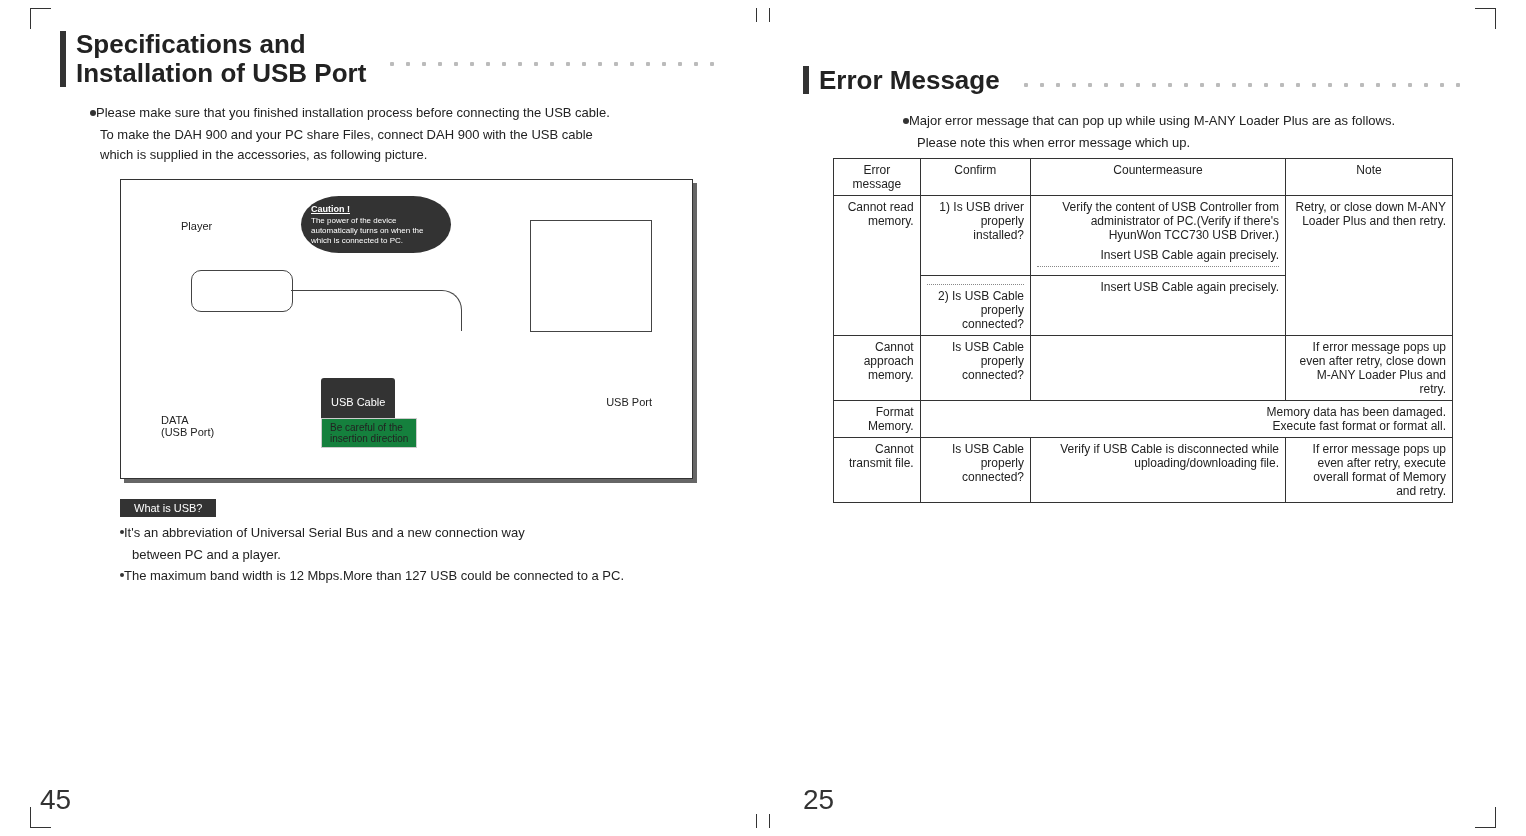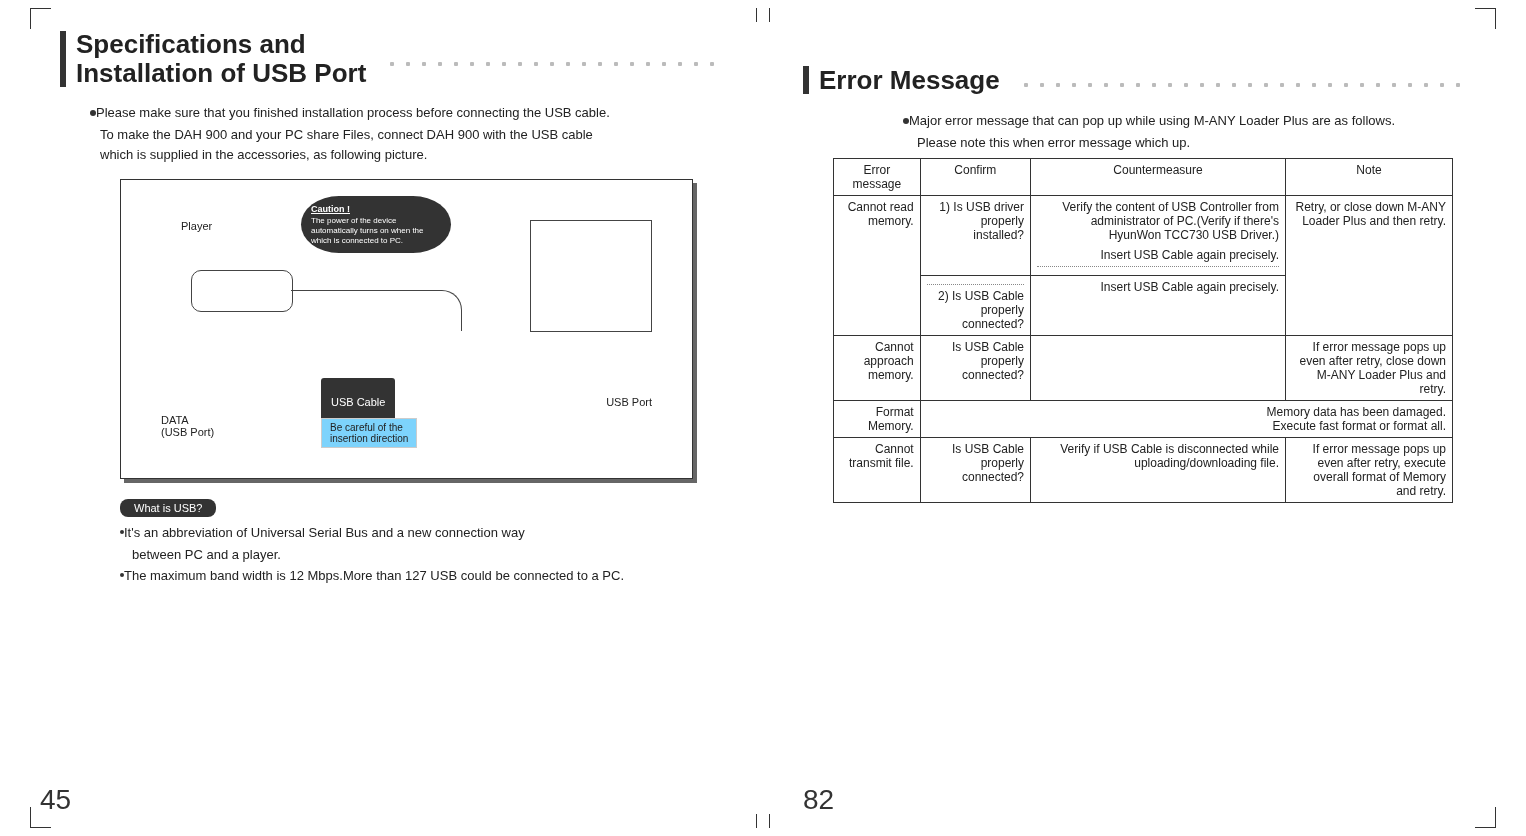--- a/index.html
+++ b/index.html
@@ -134,29 +134,29 @@
     position:absolute;
     bottom:52px; left:200px;
     background:#333; color:#fff;
     font-size:11px;
     padding:18px 10px;
     border-radius:3px;
     white-space:nowrap;
   }
   .usb-note {
     position:absolute; bottom:30px; left:200px;
-    background:#7dd3fc; border:1px solid #ccc;
+    background:#15803d; border:1px solid #ccc;
     font-size:10px; padding:3px 8px;
     white-space:nowrap;
   }
 
   .pill {
     display:inline-block;
     background:#333; color:#fff;
-    border-radius: 8px;
+    border-radius: 0;
     font-size:11px;
     padding:3px 14px;
     margin-left:60px;
     margin-top:10px;
   }
 
   .err-table {
     border-collapse: collapse;
     margin-left: 30px;
     margin-top: 6px;
@@ -308,16 +308,16 @@
 
         <tr>
           <td>Cannot transmit file.</td>
           <td>Is USB Cable properly connected?</td>
           <td>Verify if USB Cable is disconnected while uploading/downloading file.</td>
           <td>If error message pops up even after retry, execute overall format of Memory and retry.</td>
         </tr>
       </tbody>
     </table>
 
-    <div class="page-number right">82</div>
+    <div class="page-number right">25</div>
   </div>
 
 </div>
 
 </body></html>

